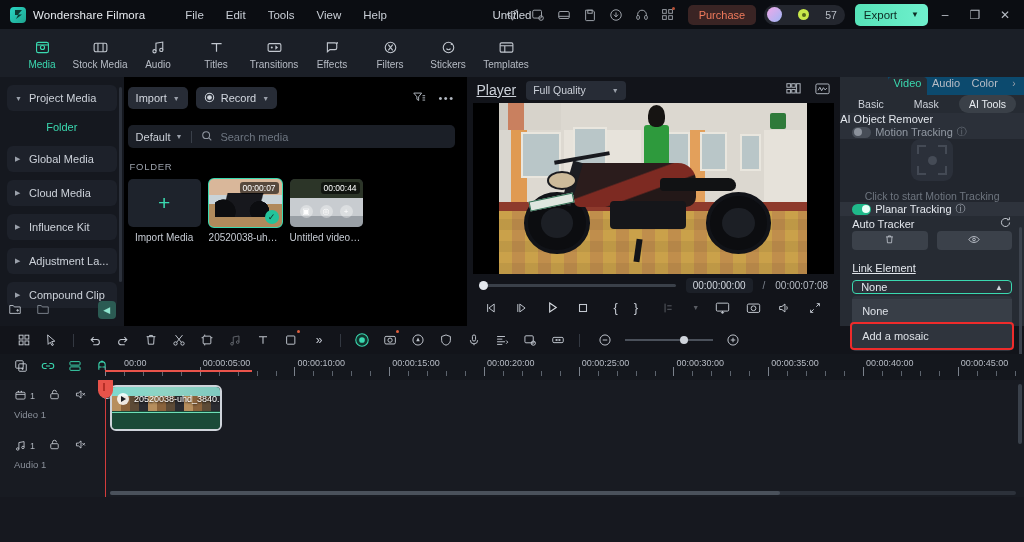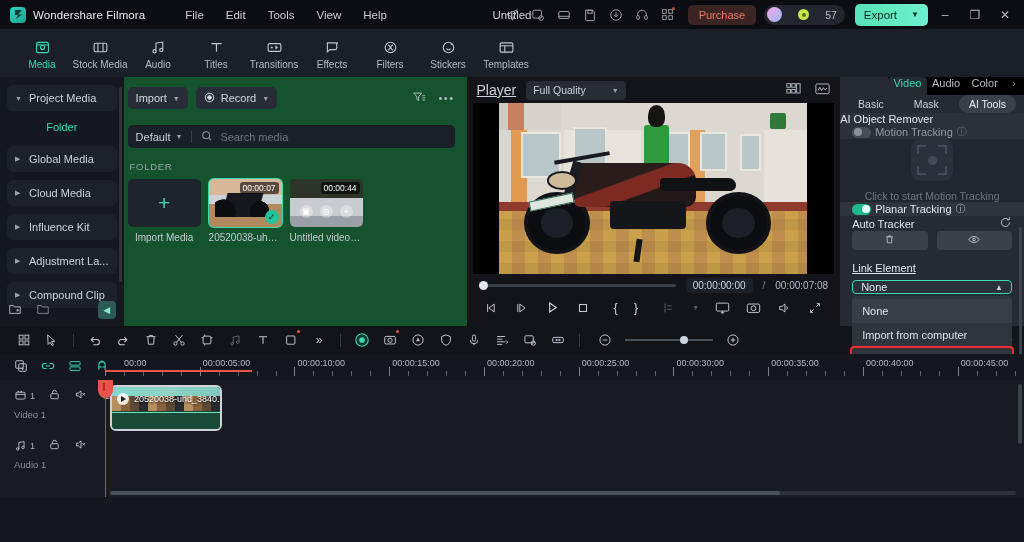--- a/index.html
+++ b/index.html
@@ -100,21 +100,21 @@
   .leftnav-foot{
     position:absolute; bottom:7px; left:8px; right:8px;
     display:flex; align-items:center; gap:14px;
   }
   .leftnav-foot .collapse{
     margin-left:auto; width:18px;height:18px;border-radius:4px;background:#2b5b53;
     display:flex;align-items:center;justify-content:center;color:#8fe6cf;font-size:9px;
   }
 
   
-  .browser{ width:368px; background:#14532d; padding:10px 12px 0 4px; position:relative;}
+  .browser{ width:368px; background:#000000; padding:10px 12px 0 4px; position:relative;}
   .brow-top{ display:flex; align-items:center; gap:8px; }
   .pill{
     height:22px; background:#272c36; border-radius:5px; display:flex;
     align-items:center; gap:6px; padding:0 8px; font-size:11px; color:#d3d8e0;
     cursor:pointer;
   }
   .pill .cv{ font-size:7px; color:#9aa0aa }
   .brow-top .sp{ margin-left:auto; display:flex; gap:12px; align-items:center;}
   .searchrow{ display:flex; align-items:center; gap:0; margin-top:16px;
     background:#1b1f27; border-radius:5px; height:23px; padding:0 8px;}
@@ -251,21 +251,21 @@
   .tcontrols{ display:flex; align-items:center; gap:16px; margin-top:7px; padding:0 6px;}
   .tc-icon{ display:flex;align-items:center;justify-content:center;cursor:pointer;
     color:#c3c8d0;}
   .tc-icon.dim{ opacity:.4 }
   .tc-icon.spacer{ margin-left:8px }
   .tc-right{ margin-left:auto; display:flex; gap:16px; align-items:center;}
 
   
   .rightp{ width:198px; background:#262b33; display:flex; flex-direction:column;
     position:relative; }
-  .rtabs{ height:27px; display:flex; align-items:flex-end; background:#000000;margin-left:48px;}
+  .rtabs{ height:27px; display:flex; align-items:flex-end; background:#0c4a6e;margin-left:48px;}
   .rtab{ flex:1; text-align:center; font-size:11px; color:#b7bcc5; padding-bottom:6px;
     cursor:pointer;}
   .rtab.active{ color:#3ad9b0; background:#262b33; padding-bottom:6px;
     border-radius:4px 4px 0 0; height:100%; display:flex; align-items:flex-end;
     justify-content:center;}
   .rtab-more{ width:20px;text-align:center;color:#9aa0aa;font-size:10px;padding-bottom:6px;}
   .rsubtabs{ height:26px; display:flex; align-items:center; justify-content:center;
     gap:10px; background:#262b33;}
   .rsub{ font-size:10.5px; color:#ccd1d9; padding:3px 10px; border-radius:11px;
     cursor:pointer; }
@@ -873,23 +873,20 @@
 
       <div class="lelbl">Link Element</div>
       <div class="lesel">
         <span>None</span>
         <span class="cv">▲</span>
       </div>
 
       <div class="ddlist">
         <div class="dditem hl">
           <span>None</span>
-        </div>
-        <div class="dditem">
-          <span>Import from computer</span>
         </div>
         <div class="dditem boxed">
           <span>Add a mosaic</span>
         </div>
       </div>
 
       <div class="rscroll"></div>
     </div>
   </div>
 

